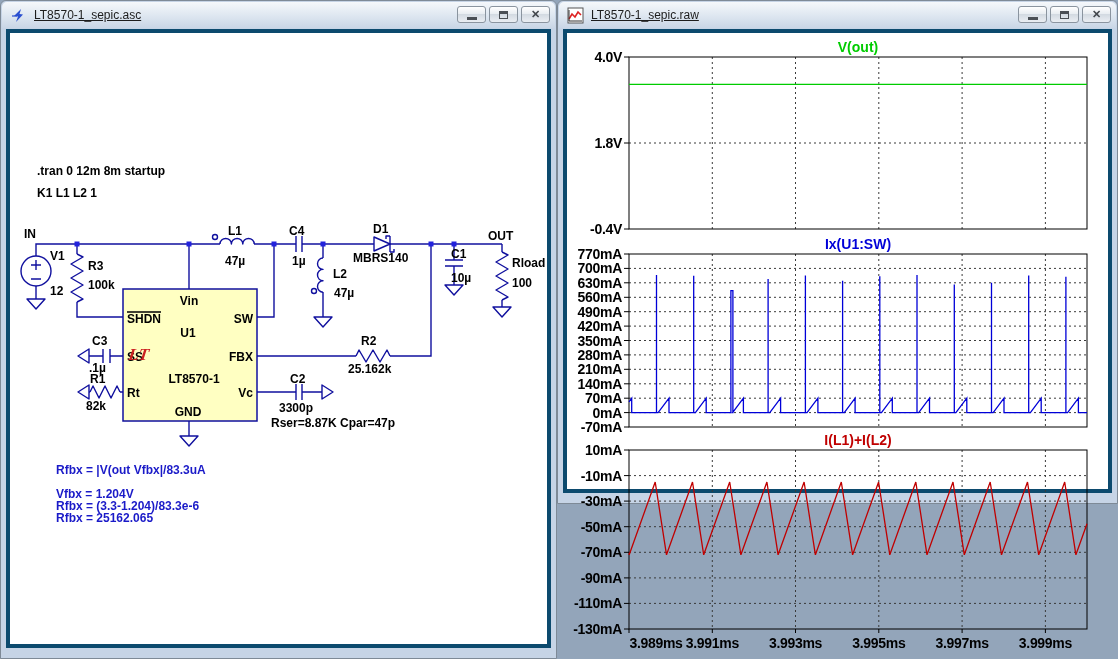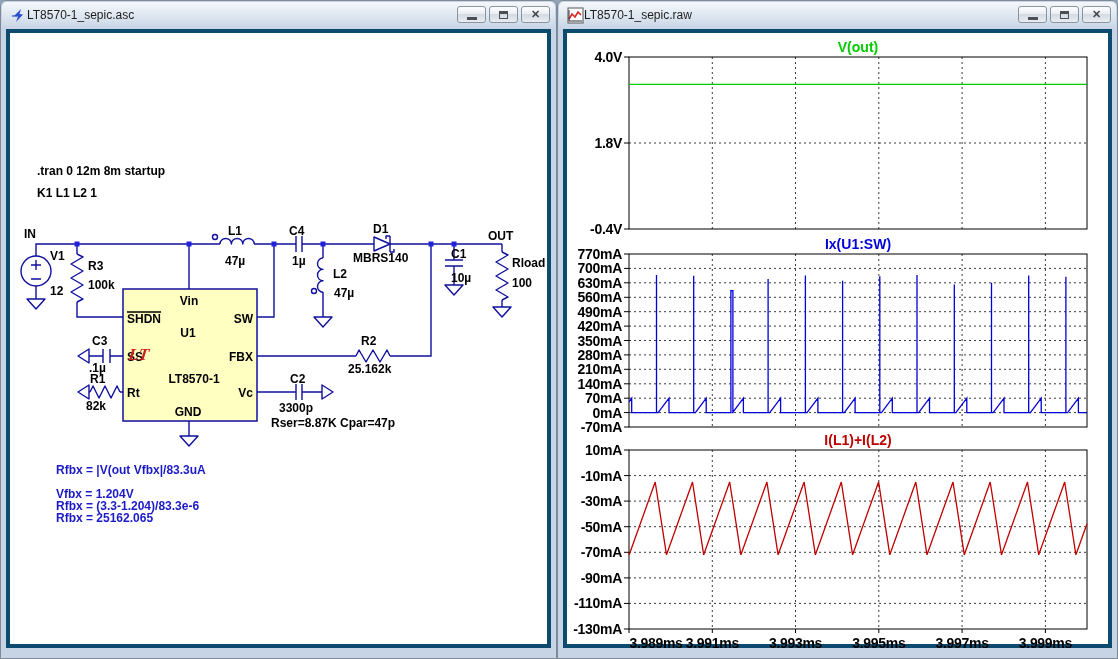--- a/index.html
+++ b/index.html
@@ -2,21 +2,21 @@
 <html><head>
 <meta charset="utf-8">
 <style>
   html,body{margin:0;padding:0;background:#93a5ba;width:1118px;height:659px;overflow:hidden;
     font-family:"Liberation Sans",sans-serif;}
   .win{position:absolute;box-sizing:border-box;background:#c6d4e6;border:1px solid #7e8a97;
     border-radius:6px 6px 0 0;}
   .titlebar{position:absolute;left:1px;right:1px;top:1px;height:26px;display:flex;align-items:center;
     background:linear-gradient(#f5f8fb,#dde6f0 55%,#c9d6e6);border-radius:5px 5px 0 0;}
   .ticon{width:17px;height:17px;margin-left:8px;flex:0 0 auto;}
-  .title{font-size:12px;color:#1d1d1d;white-space:nowrap;}
+  .title{font-size:12px;color:#1d1d1d;margin-left:7px;white-space:nowrap;text-decoration:underline;}
   .btns{position:absolute;right:5px;top:4px;display:flex;gap:3px;}
   .wbtn{width:29px;height:17px;box-sizing:border-box;border:1px solid #8a949f;border-radius:3px;
     background:linear-gradient(#ffffff,#e6ebf0 50%,#d3dae2 50%,#eaeef3);
     display:flex;align-items:center;justify-content:center;cursor:default;}
   .gl-min{width:10px;height:3px;background:#4a4f55;margin-top:7px;}
   .gl-max{width:9px;height:8px;box-sizing:border-box;border:1px solid #4a4f55;border-top-width:3px;}
   .gl-close{font-size:11px;font-weight:bold;color:#43484e;line-height:1;}
   .content{position:absolute;left:5px;right:5px;top:28px;bottom:10px;background:#fff;
     border:4px solid #0c4a6e;}
   .content svg{position:absolute;left:0;top:0;}
@@ -200,21 +200,21 @@
       <g>
         <text class="sch-blue" x="52" y="470">Rfbx = |V(out Vfbx|/83.3uA</text>
         <text class="sch-blue" x="52" y="494">Vfbx = 1.204V</text>
         <text class="sch-blue" x="52" y="506">Rfbx = (3.3-1.204)/83.3e-6</text>
         <text class="sch-blue" x="52" y="518">Rfbx = 25162.065</text>
       </g>
     </svg>
   </div>
 </div>
 
-<div class="win" style="left:557px;top:0;width:561px;height:659px;">
+<div class="win" style="left:557px;top:0;width:561px;height:504px;">
   <div class="titlebar">
     <svg class="ticon" viewBox="0 0 17 17">
       <rect x="1" y="1" width="15" height="15" fill="#fff" stroke="#555" stroke-width="1"></rect>
       <path d="M2,12 L5,7 L8,10 L11,5 L14,8" fill="none" stroke="#d22" stroke-width="1.6"></path>
       <path d="M2,14 L15,14 M2,14 L2,3" stroke="#333" stroke-width="1"></path>
     </svg>
     <span class="title">LT8570-1_sepic.raw</span>
     <div class="btns">
       <div class="wbtn">
           <span class="gl-min"></span>

